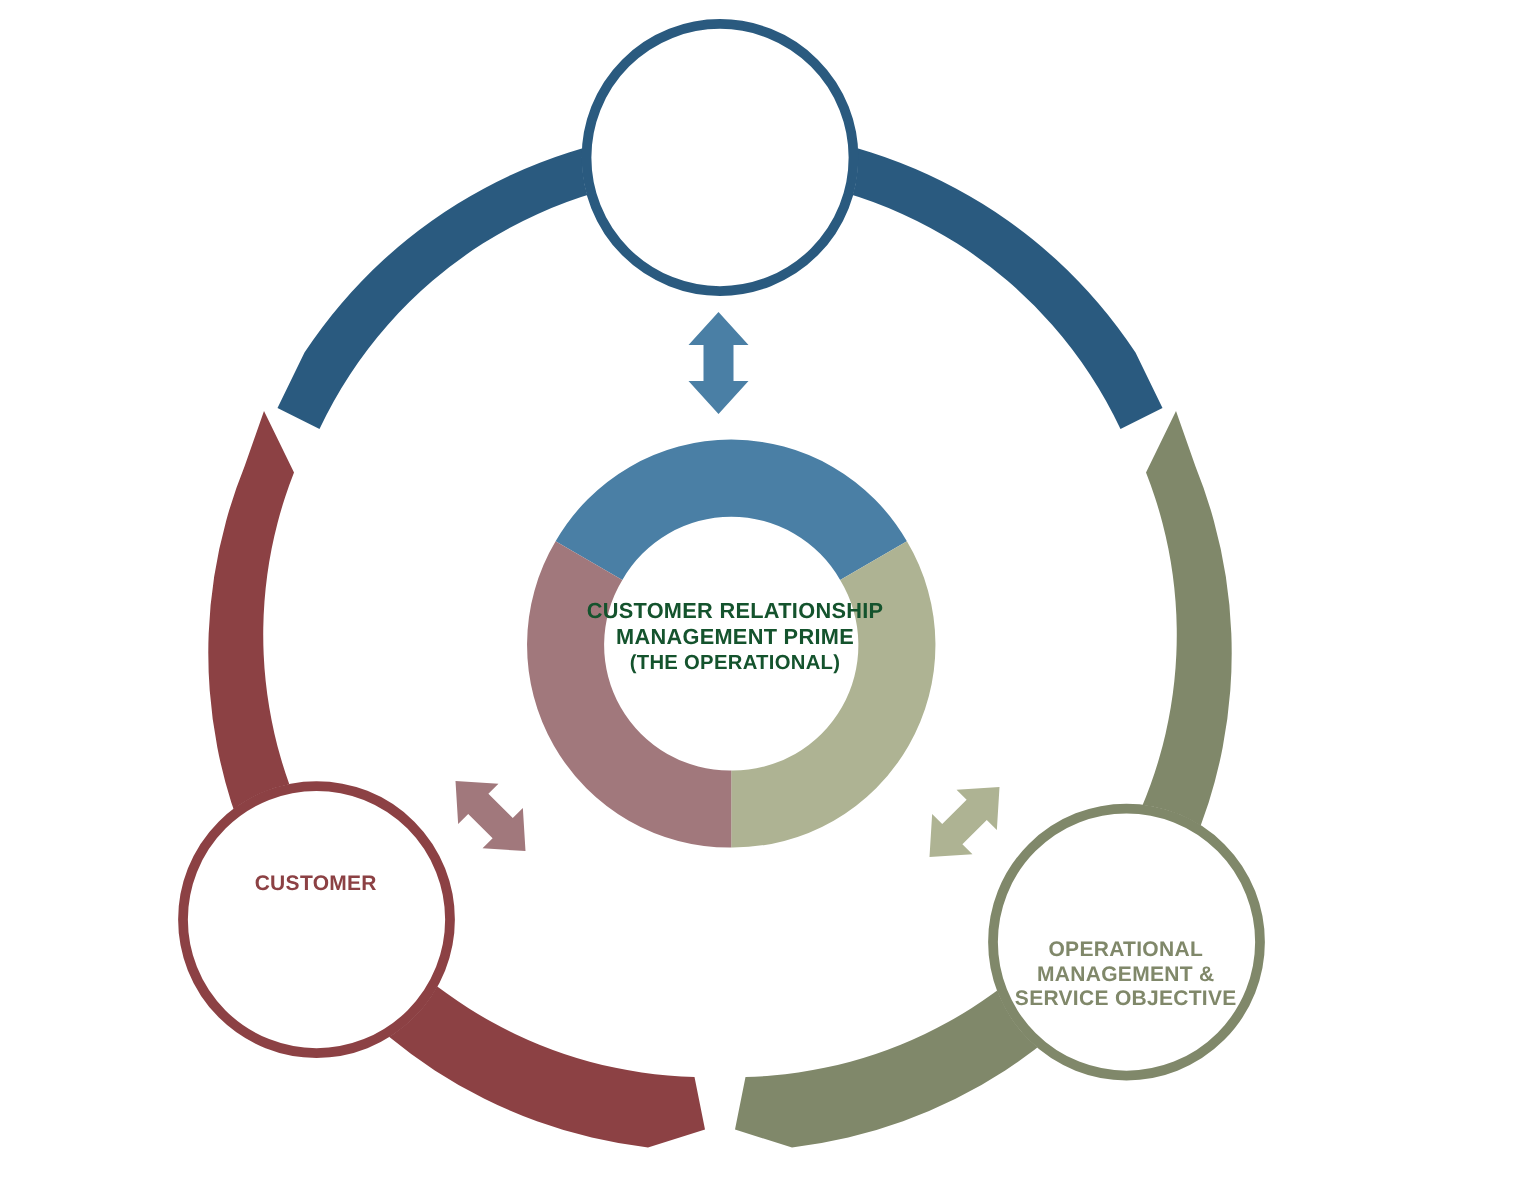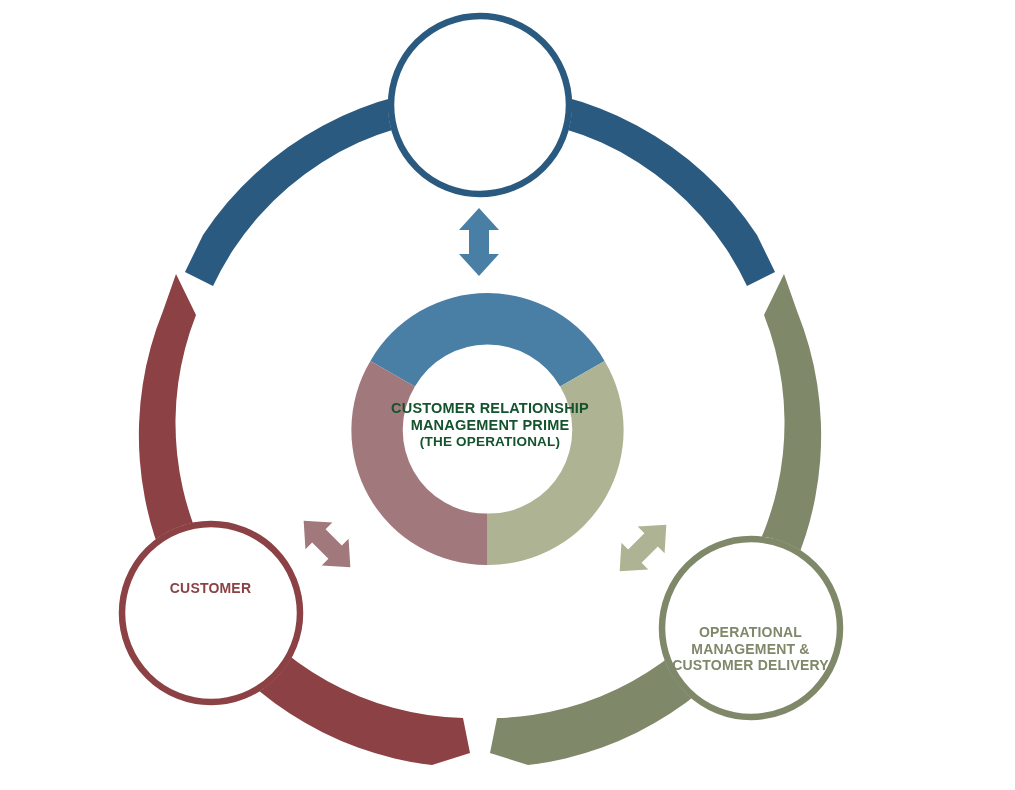--- a/index.html
+++ b/index.html
@@ -112,16 +112,16 @@
     <div class="l3">(THE OPERATIONAL)</div>
   </div>
 
   <div class="lbl" id="lbl-left">
     <div class="l2">CUSTOMER</div>
   </div>
 
   <div class="lbl" id="lbl-right">
     <div class="l1">OPERATIONAL</div>
     <div class="l2">MANAGEMENT &amp;</div>
-    <div class="l3">CUSTOMER DELIVERY</div>
+    <div class="l3">SERVICE OBJECTIVE</div>
   </div>
 
 </div>
 
 </body></html>

